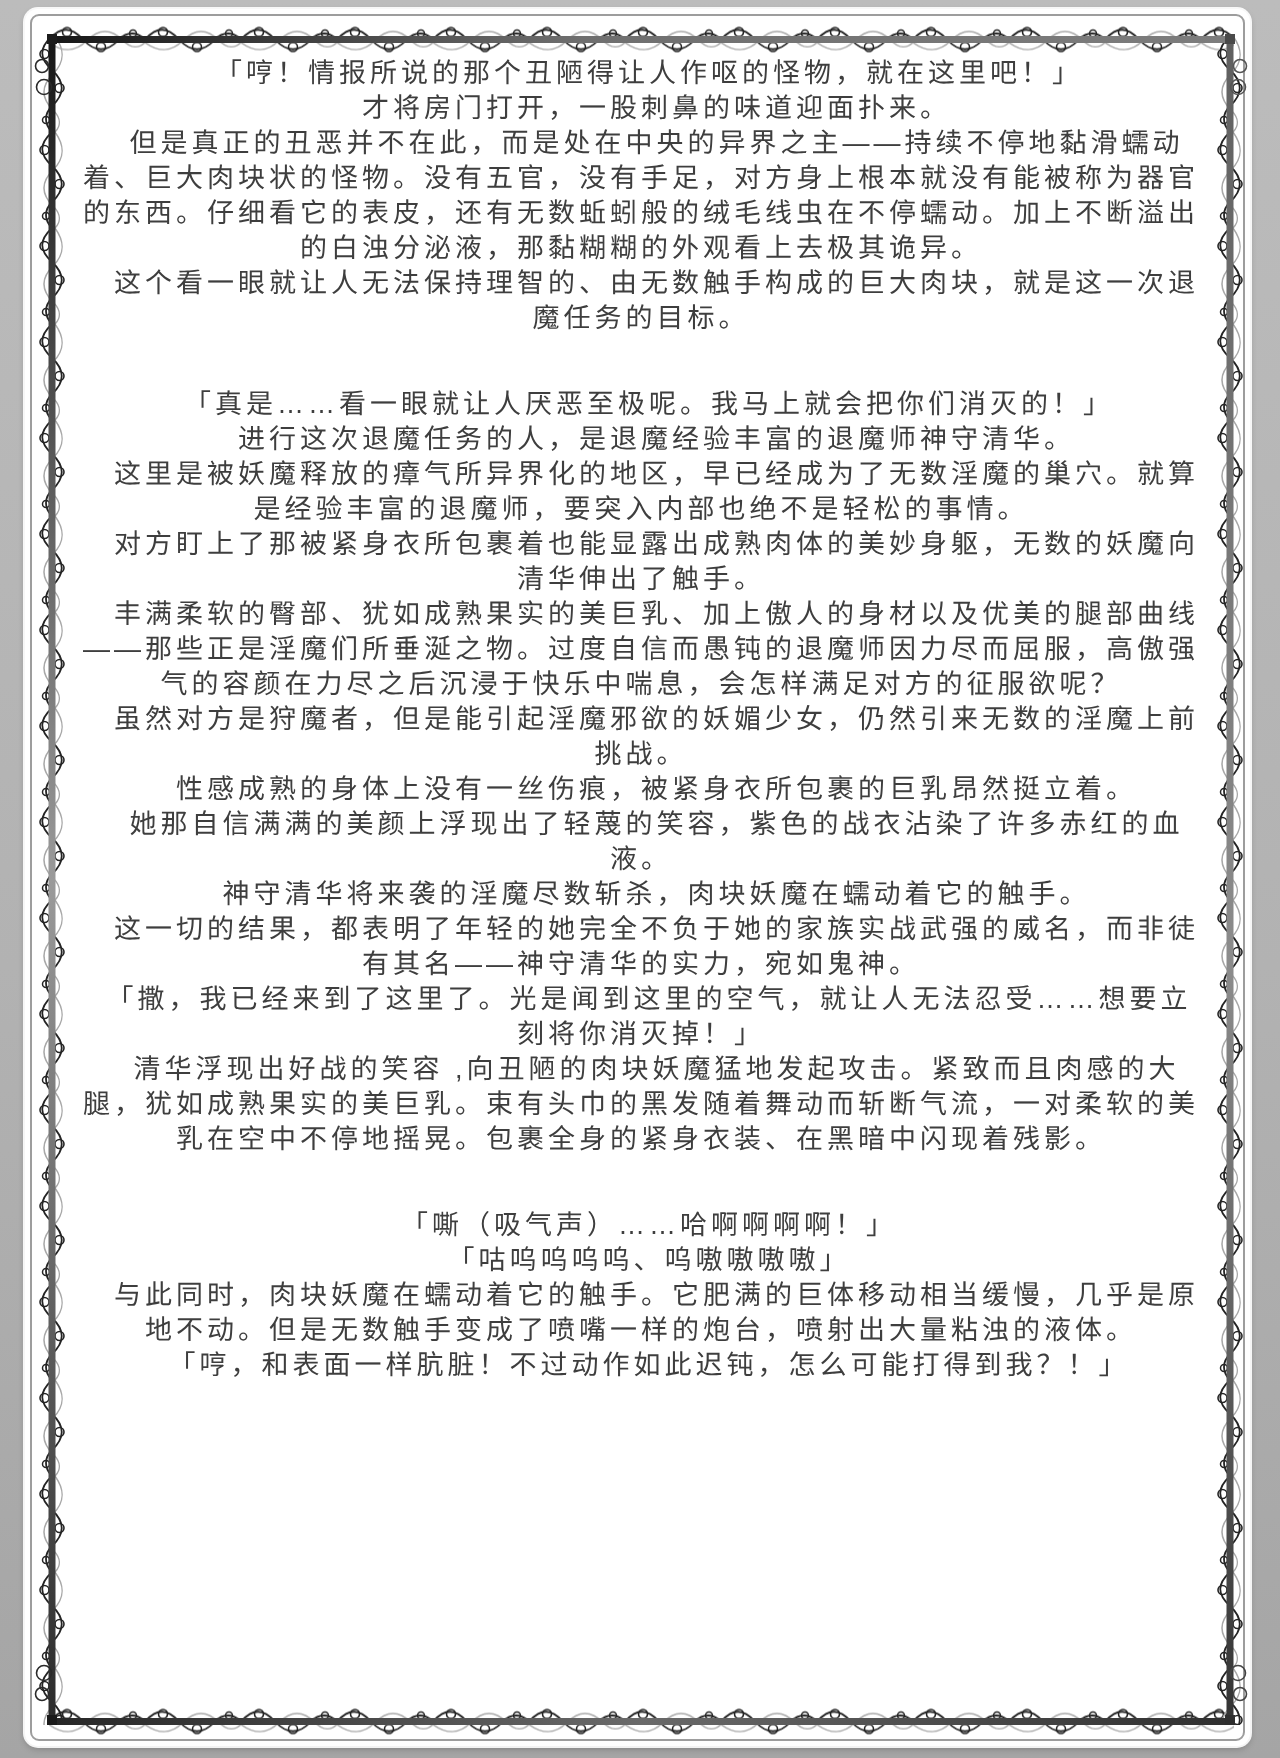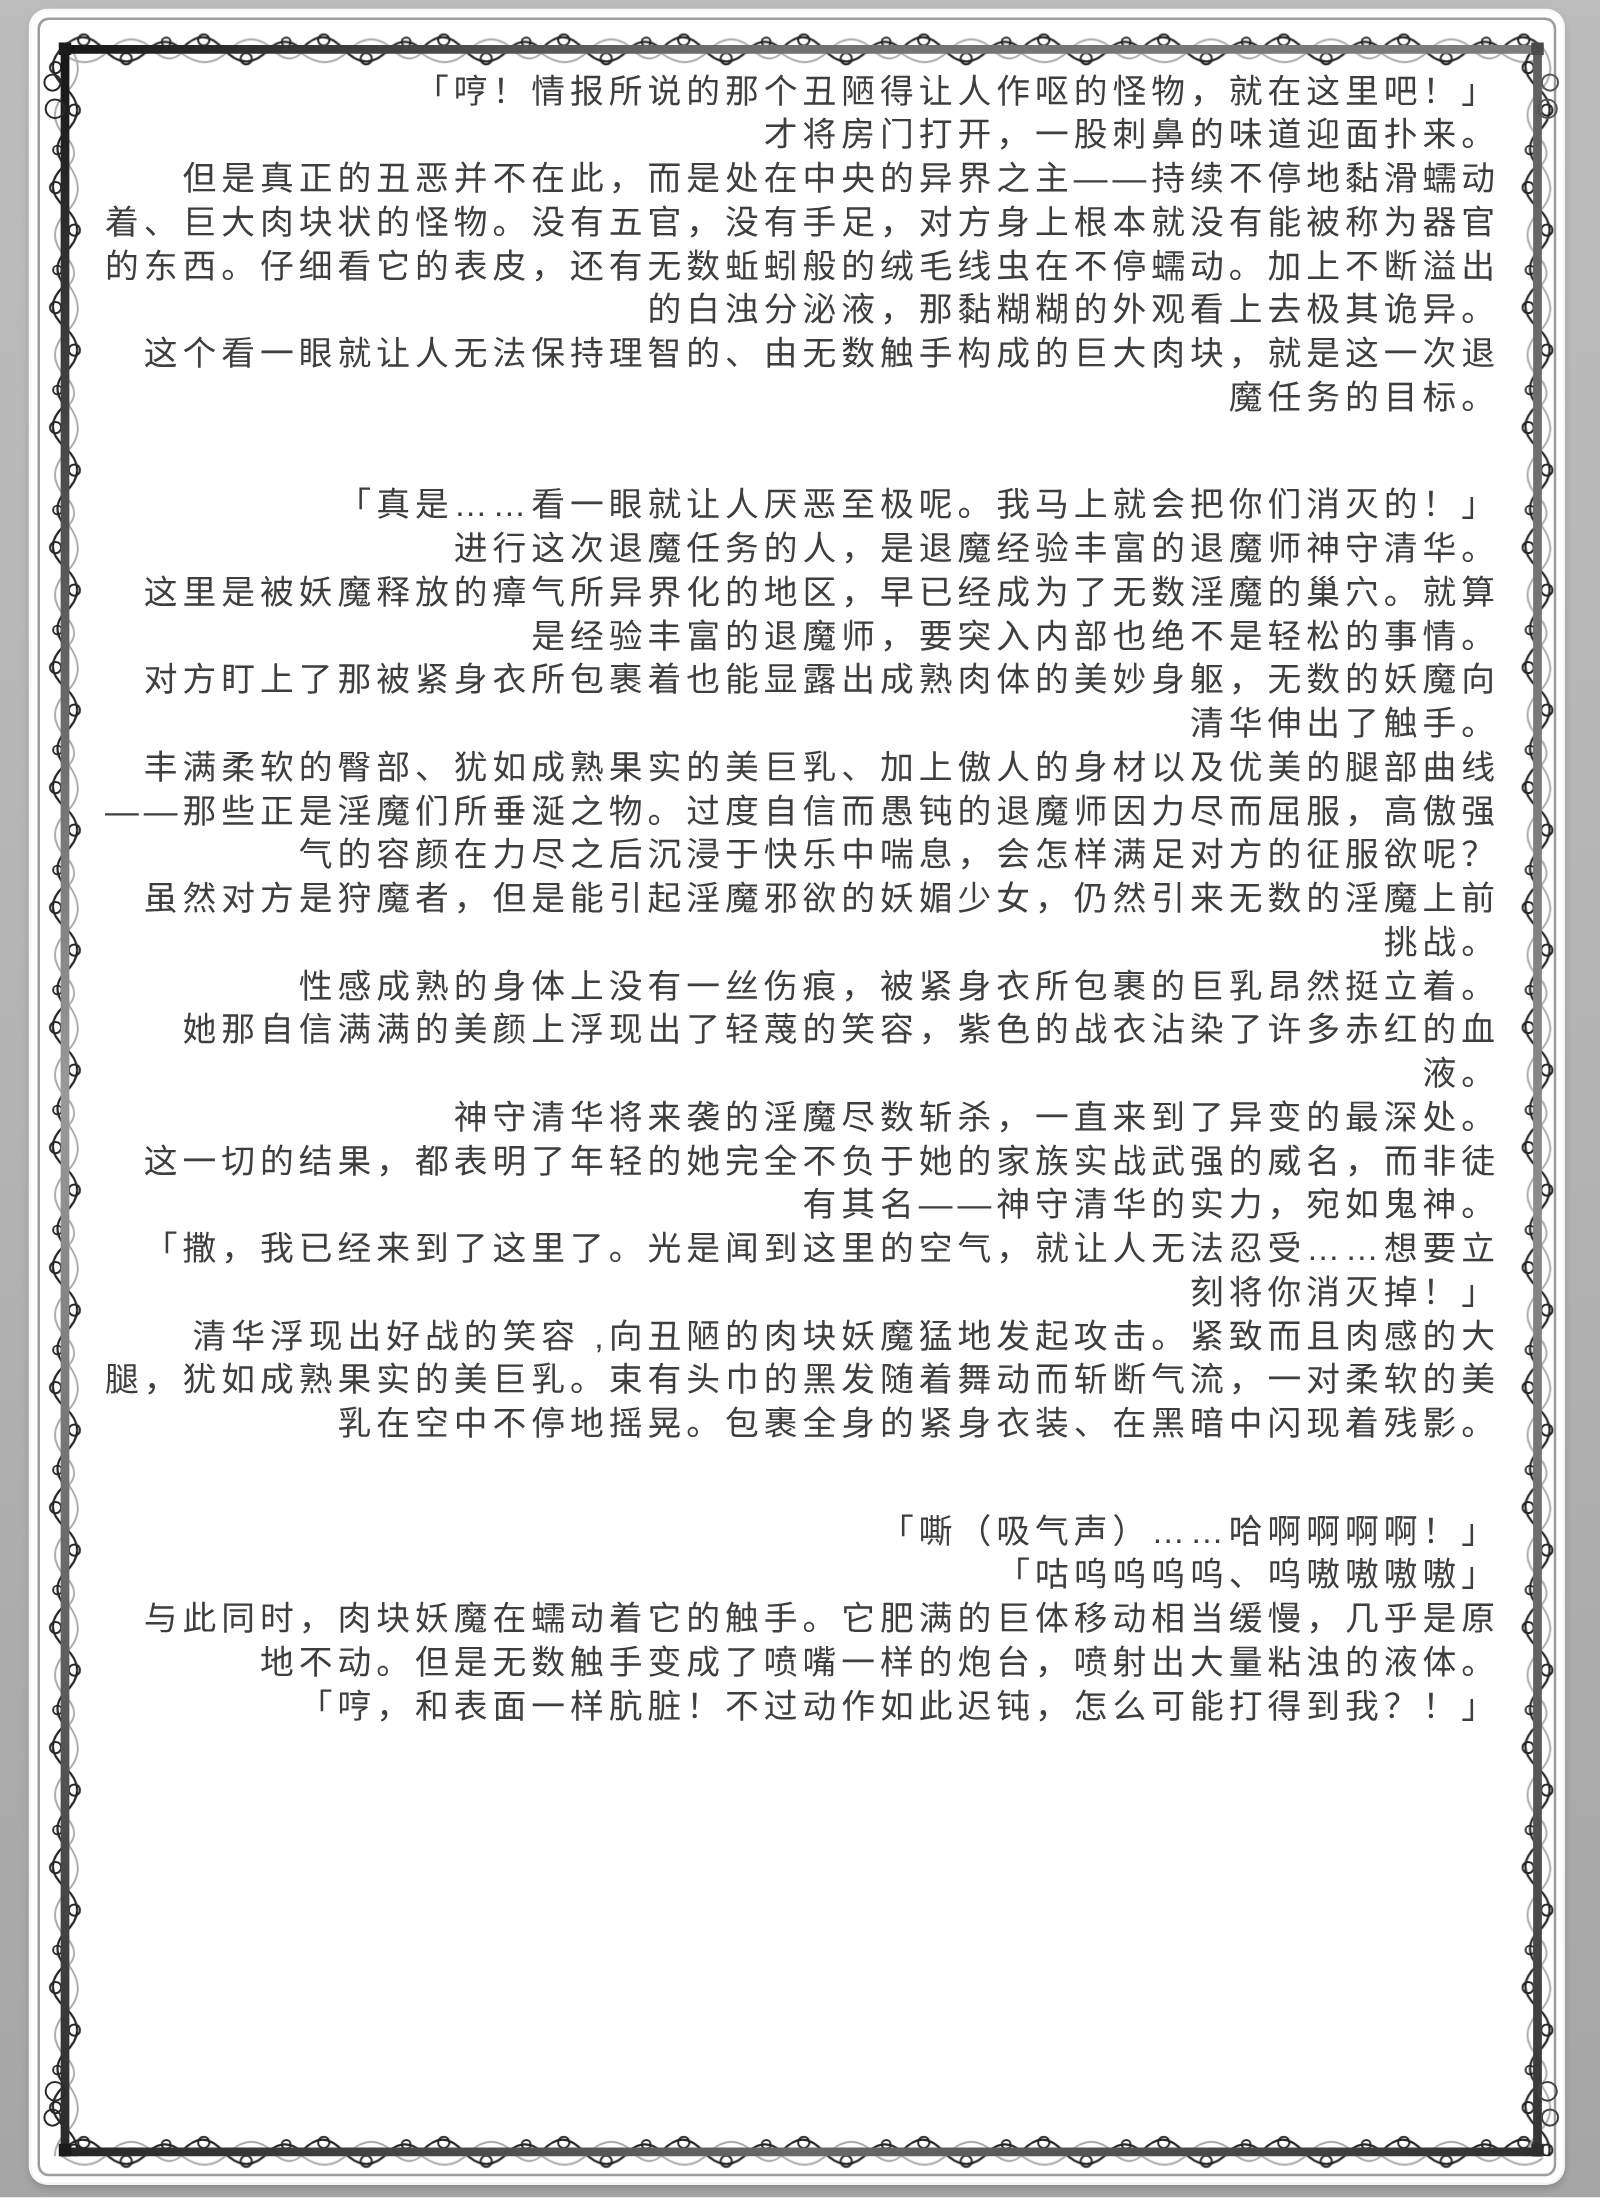--- a/index.html
+++ b/index.html
@@ -43,21 +43,21 @@
   }
   .text-block {
     position: absolute;
     left: 57px;   
     top: 47px;    
     width: 1118px;
     font-size: 27px;
     line-height: 35px;
     letter-spacing: 4px;
     color: #3e3e3e;
-    text-align: right;
+    text-align: center;
     word-break: break-all;
     overflow-wrap: anywhere;
   }
   .para {
     margin: 0;
     text-indent: 31px; 
   }
   .para.dialogue {
     text-indent: 16px; 
   }
@@ -94,21 +94,21 @@
 
         <p class="para">丰满柔软的臀部、犹如成熟果实的美巨乳、加上傲人的身材以及优美的腿部曲线——那些正是淫魔们所垂涎之物。过度自信而愚钝的退魔师因力尽而屈服，高傲强气的容颜在力尽之后沉浸于快乐中喘息，会怎样满足对方的征服欲呢？</p>
 
         <p class="para">虽然对方是狩魔者，但是能引起淫魔邪欲的妖媚少女，仍然引来无数的淫魔上前挑战。</p>
 
 
         <p class="para">性感成熟的身体上没有一丝伤痕，被紧身衣所包裹的巨乳昂然挺立着。</p>
 
         <p class="para">她那自信满满的美颜上浮现出了轻蔑的笑容，紫色的战衣沾染了许多赤红的血液。</p>
 
-        <p class="para">神守清华将来袭的淫魔尽数斩杀，一直来到了异变的最深处。</p>
+        <p class="para">神守清华将来袭的淫魔尽数斩杀，肉块妖魔在蠕动着它的触手。</p>
 
         <p class="para">这一切的结果，都表明了年轻的她完全不负于她的家族实战武强的威名，而非徒有其名——神守清华的实力，宛如鬼神。</p>
 
         <p class="para dialogue">「撒，我已经来到了这里了。光是闻到这里的空气，就让人无法忍受……想要立刻将你消灭掉！」</p>
 
         <p class="para">清华浮现出好战的笑容 ,向丑陋的肉块妖魔猛地发起攻击。紧致而且肉感的大腿，犹如成熟果实的美巨乳。束有头巾的黑发随着舞动而斩断气流，一对柔软的美乳在空中不停地摇晃。包裹全身的紧身衣装、在黑暗中闪现着残影。</p>
 
         <p class="para gap-before dialogue">「嘶（吸气声）……哈啊啊啊啊！」</p>
 
 

